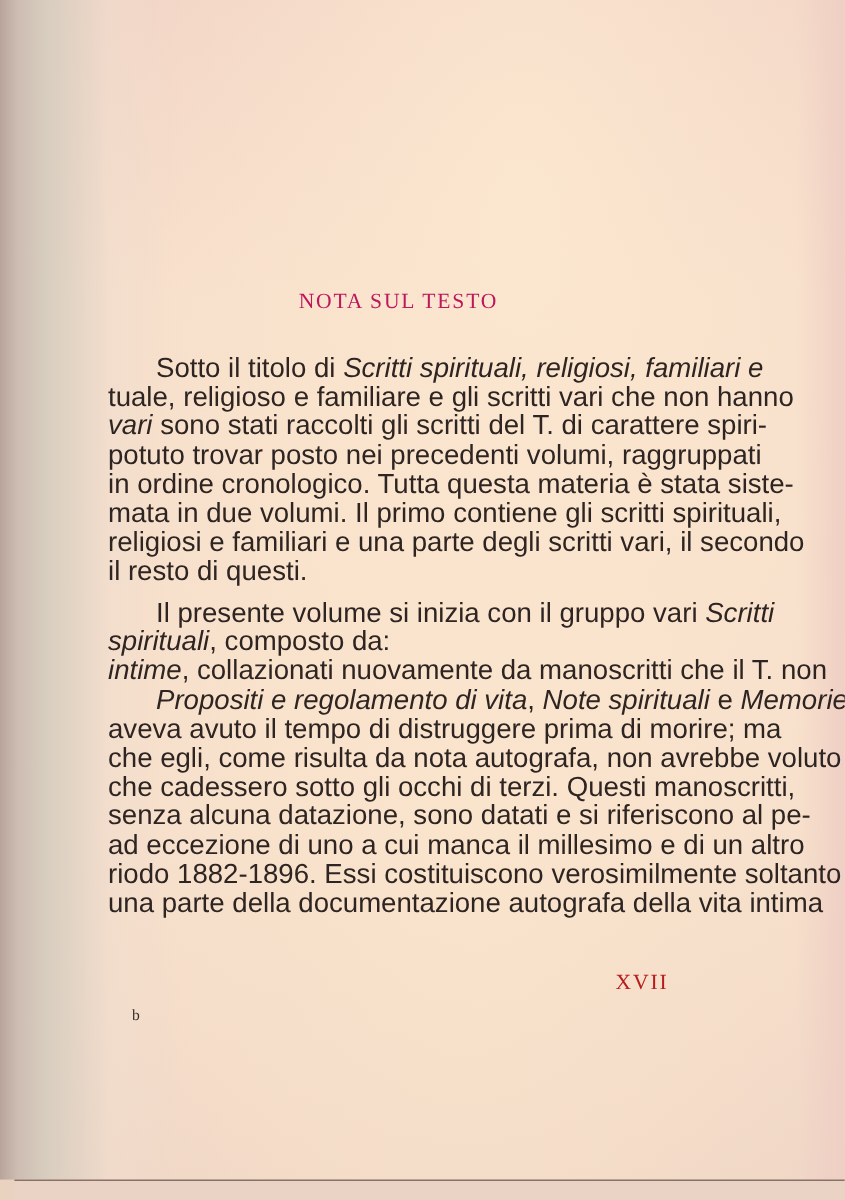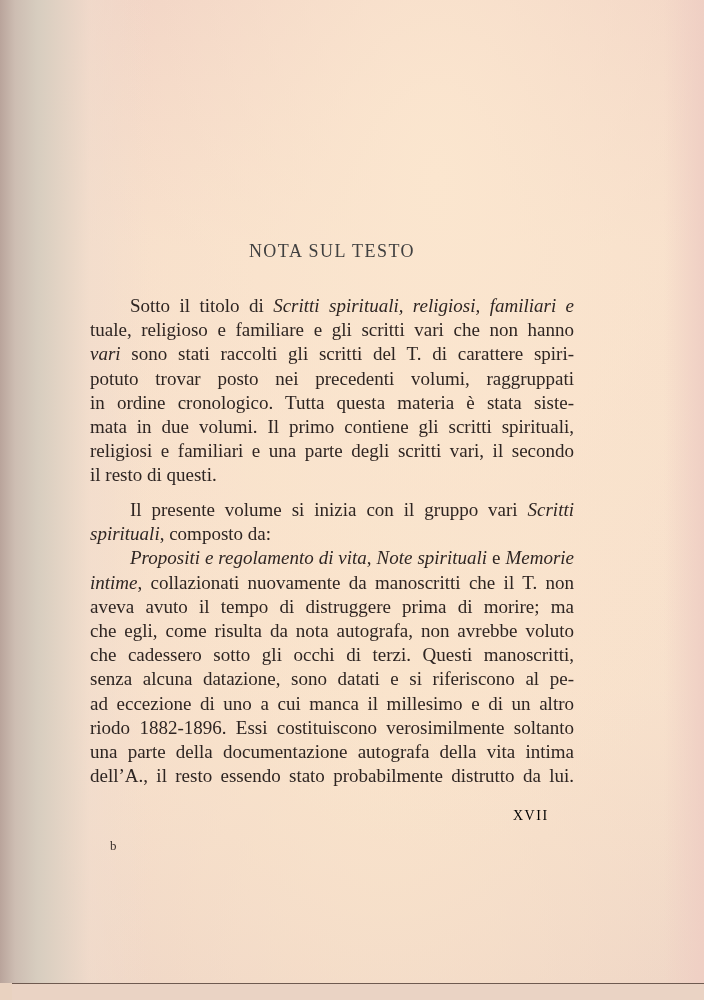--- a/index.html
+++ b/index.html
@@ -27,36 +27,36 @@
     background: #ead3c4; border-top: 1px solid #6e5a50;
   }
   .text {
     position: absolute; left: 90px; width: 484px; z-index: 2;
     font-family: "DejaVu Serif", "Liberation Serif", serif;
     color: #2e2522;
   }
   .title {
     position: absolute; top: 241px; left: 90px; width: 484px; text-align: center;
     font-family: "Liberation Serif", "DejaVu Serif", serif;
-    font-size: 18px; letter-spacing: 1.5px; color: #404040; z-index: 2;
+    font-size: 18px; letter-spacing: 1.5px; color: #be185d; z-index: 2;
   }
   .para {
-    font-family: Liberation Serif, serif;
-    font-size: 19px; line-height: 24.2px; text-align: justify;
+    font-family: Liberation Sans, sans-serif;
+    font-size: 23px; line-height: 24.2px; text-align: justify;
     margin: 0;
   }
   .para .line { display: block; text-align: justify; text-align-last: justify; white-space: nowrap; }
   .para .line.last { text-align-last: left; }
   .indent { padding-left: 40px; }
   .p1 { position: absolute; top: 294px; }
   .p2 { position: absolute; top: 498px; }
   em { font-style: italic; }
   .folio {
     position: absolute; top: 808px; left: 513px; z-index: 2;
-    font-family: "Liberation Serif", serif; font-size: 14px; letter-spacing: 1.5px; color: #000000;
+    font-family: "Liberation Serif", serif; font-size: 18px; letter-spacing: 1.5px; color: #b91c1c;
   }
   .signature {
     position: absolute; top: 838px; left: 110px; z-index: 2;
     font-family: "Liberation Serif", serif; font-size: 13px; color: #3a302c;
   }
 </style>
 </head>
 <body>
 
 <div class="page"></div>
@@ -74,27 +74,26 @@
       <span class="line"><span>mata in due volumi. Il primo contiene gli scritti spirituali,</span></span>
       <span class="line"><span>religiosi e familiari e una parte degli scritti vari, il secondo</span></span>
       <span class="line last"><span>il resto di questi.</span></span>
     </p>
 </div>
 
 <div class="text p2">
   <p class="para" id="para2">
       <span class="line indent"><span>Il presente volume si inizia con il gruppo vari </span><em>Scritti</em></span>
       <span class="line last"><em>spirituali</em><span>, composto da:</span></span>
+      <span class="line"><em>intime</em><span>, collazionati nuovamente da manoscritti che il T. non</span></span>
       <span class="line indent"><em>Propositi e regolamento di vita</em><span>, </span><em>Note spirituali</em><span> e </span><em>Memorie</em></span>
-      <span class="line"><em>intime</em><span>, collazionati nuovamente da manoscritti che il T. non</span></span>
       <span class="line"><span>aveva avuto il tempo di distruggere prima di morire; ma</span></span>
       <span class="line"><span>che egli, come risulta da nota autografa, non avrebbe voluto</span></span>
       <span class="line"><span>che cadessero sotto gli occhi di terzi. Questi manoscritti,</span></span>
       <span class="line"><span>senza alcuna datazione, sono datati e si riferiscono al pe-</span></span>
       <span class="line"><span>ad eccezione di uno a cui manca il millesimo e di un altro</span></span>
       <span class="line"><span>riodo 1882-1896. Essi costituiscono verosimilmente soltanto</span></span>
       <span class="line"><span>una parte della documentazione autografa della vita intima</span></span>
-      <span class="line"><span>dell’A., il resto essendo stato probabilmente distrutto da lui.</span></span>
     </p>
 </div>
 
 <div class="folio">XVII</div>
 <div class="signature">b</div>
 
 </body></html>

